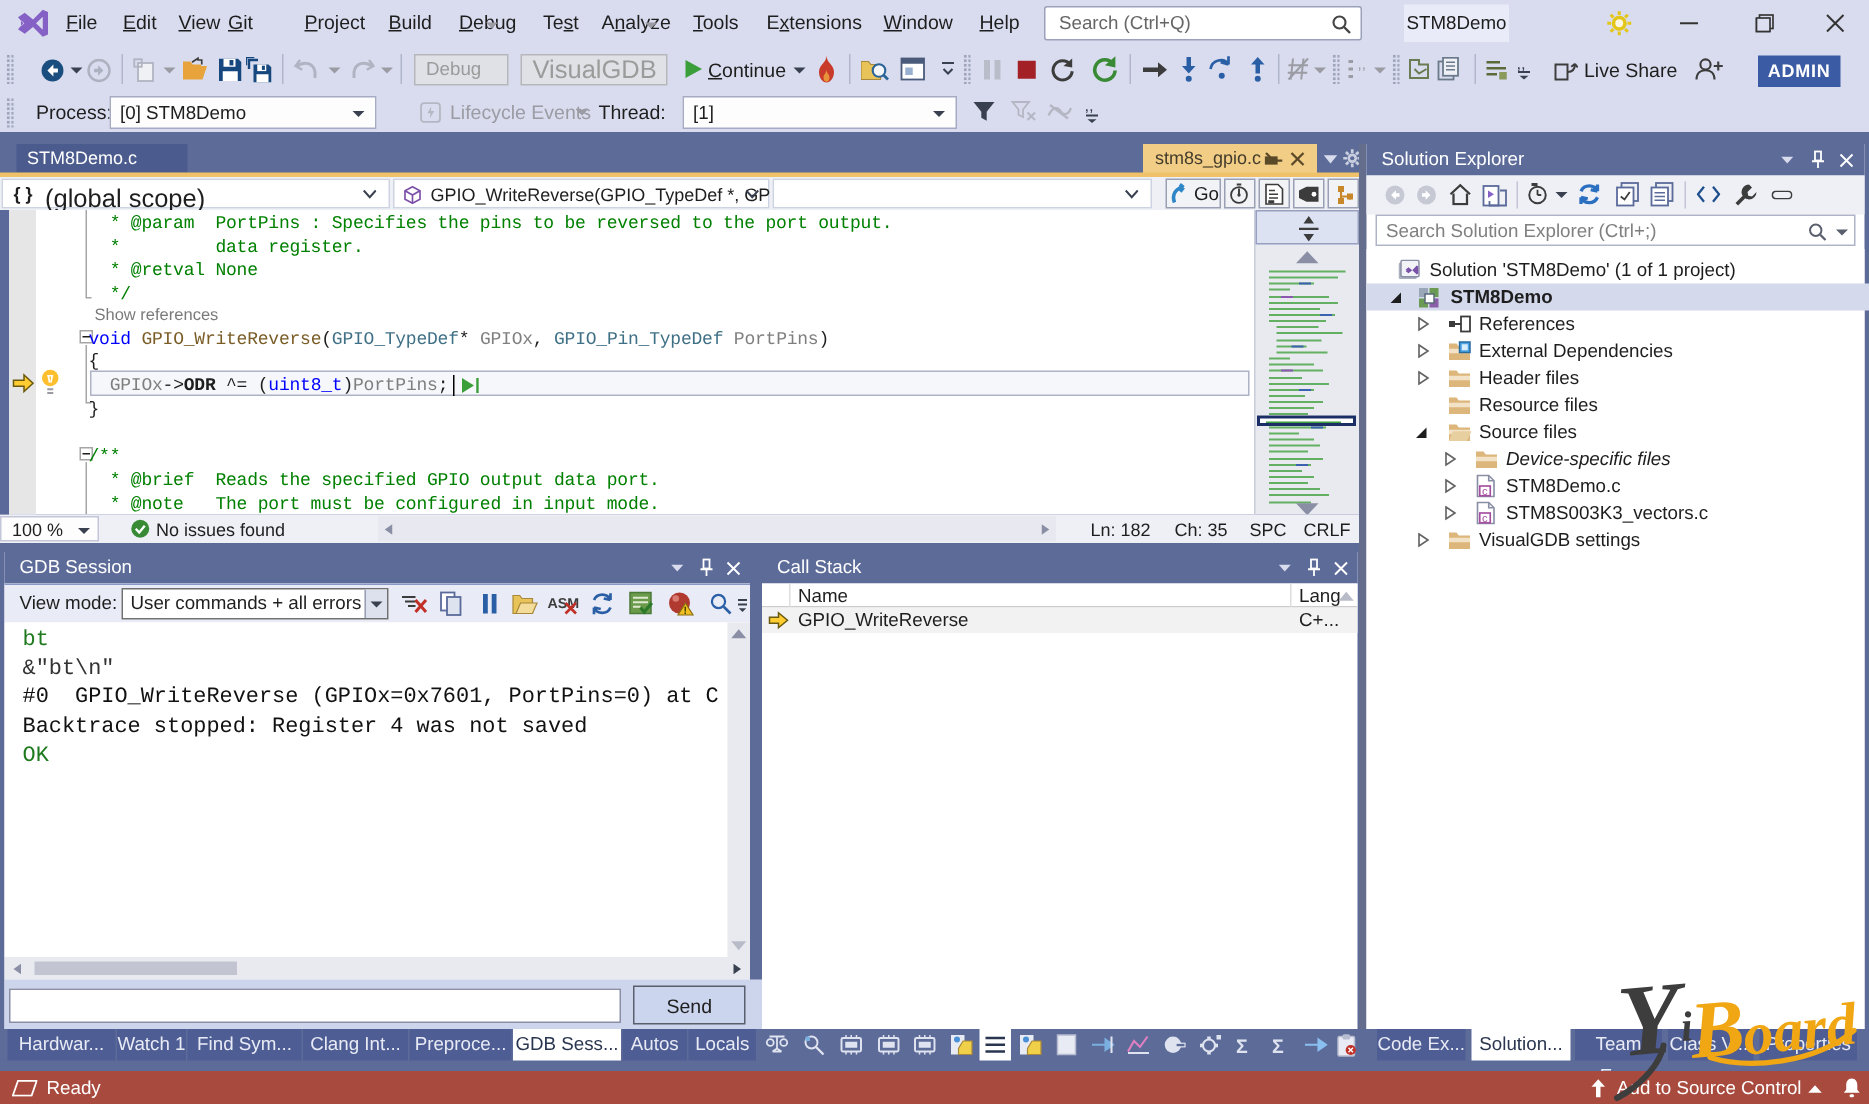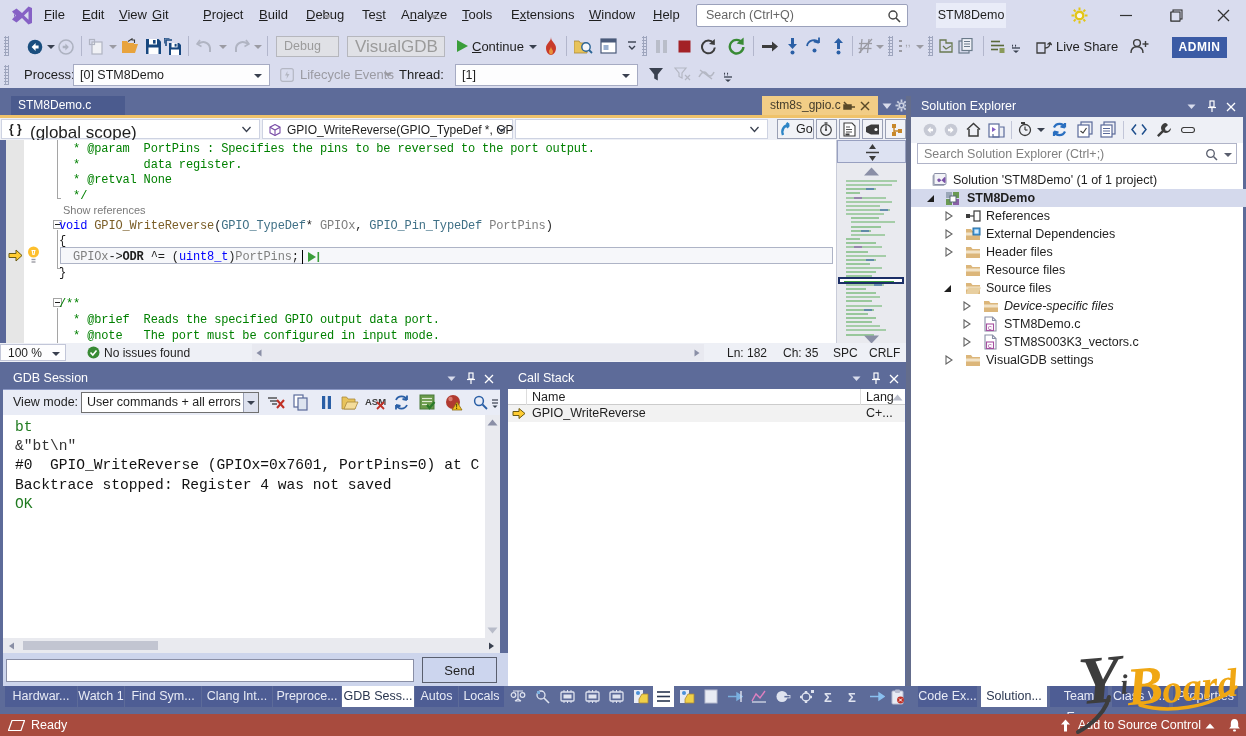--- a/index.html
+++ b/index.html
@@ -267,21 +267,21 @@
         <circle cx="7" cy="5" r="3.4" fill="none" stroke="#3c3c3c" stroke-width="1.4"></circle>
         <path d="M1 15 C1 10.5 4 8.8 7 8.8 C10 8.8 13 10.5 13 15" fill="none" stroke="#3c3c3c" stroke-width="1.4"></path>
         <line x1="15.5" y1="3" x2="15.5" y2="9" stroke="#3c3c3c" stroke-width="1.4"></line>
         <line x1="12.5" y1="6" x2="18.5" y2="6" stroke="#3c3c3c" stroke-width="1.4"></line>
       </svg>
     <div class="abs" style="left:1172px;top:7px;width:55px;height:21px;background:#3b5ba5;color:#fff;font-size:12px;font-weight:bold;text-align:center;line-height:21px;letter-spacing:0.5px;">ADMIN</div>
   </div>
   <div class="abs procrow" id="procrow">
     <div class="grip" style="left:4px;top:3px;height:20px;"></div>
     <span class="abs" style="left:24px;top:5px;font-size:13px;">Process:</span>
-    <div class="combo" style="left:73px;top:2px;width:197px;height:22px;text-decoration:underline;">
+    <div class="combo" style="left:73px;top:2px;width:178px;height:22px;text-decoration:underline;">
       <span style="position:absolute;left:6px;top:3px;font-size:12.5px;">[0] STM8Demo</span>
       <span class="caret" style="right:7px;top:9px;"></span>
     </div>
     <svg class="abs" style="left:280px;top:6px" width="14" height="14" viewBox="0 0 14 14">
         <rect x="0.7" y="0.7" width="12.6" height="12.6" fill="none" stroke="#b4b7c3" stroke-width="1.2" rx="2"></rect>
         <path d="M7.5 3 L5 7.5 L7 7.5 L6.5 11 L9.5 6 L7.3 6 Z" fill="#b4b7c3"></path>
       </svg>
     <span class="abs" style="left:300px;top:5px;font-size:13px;color:#9b9ba3;">Lifecycle Events</span>
     <div class="caret caretg" style="left:384px;top:11px;"></div>
     <span class="abs" style="left:399px;top:5px;font-size:13px;">Thread:</span>

